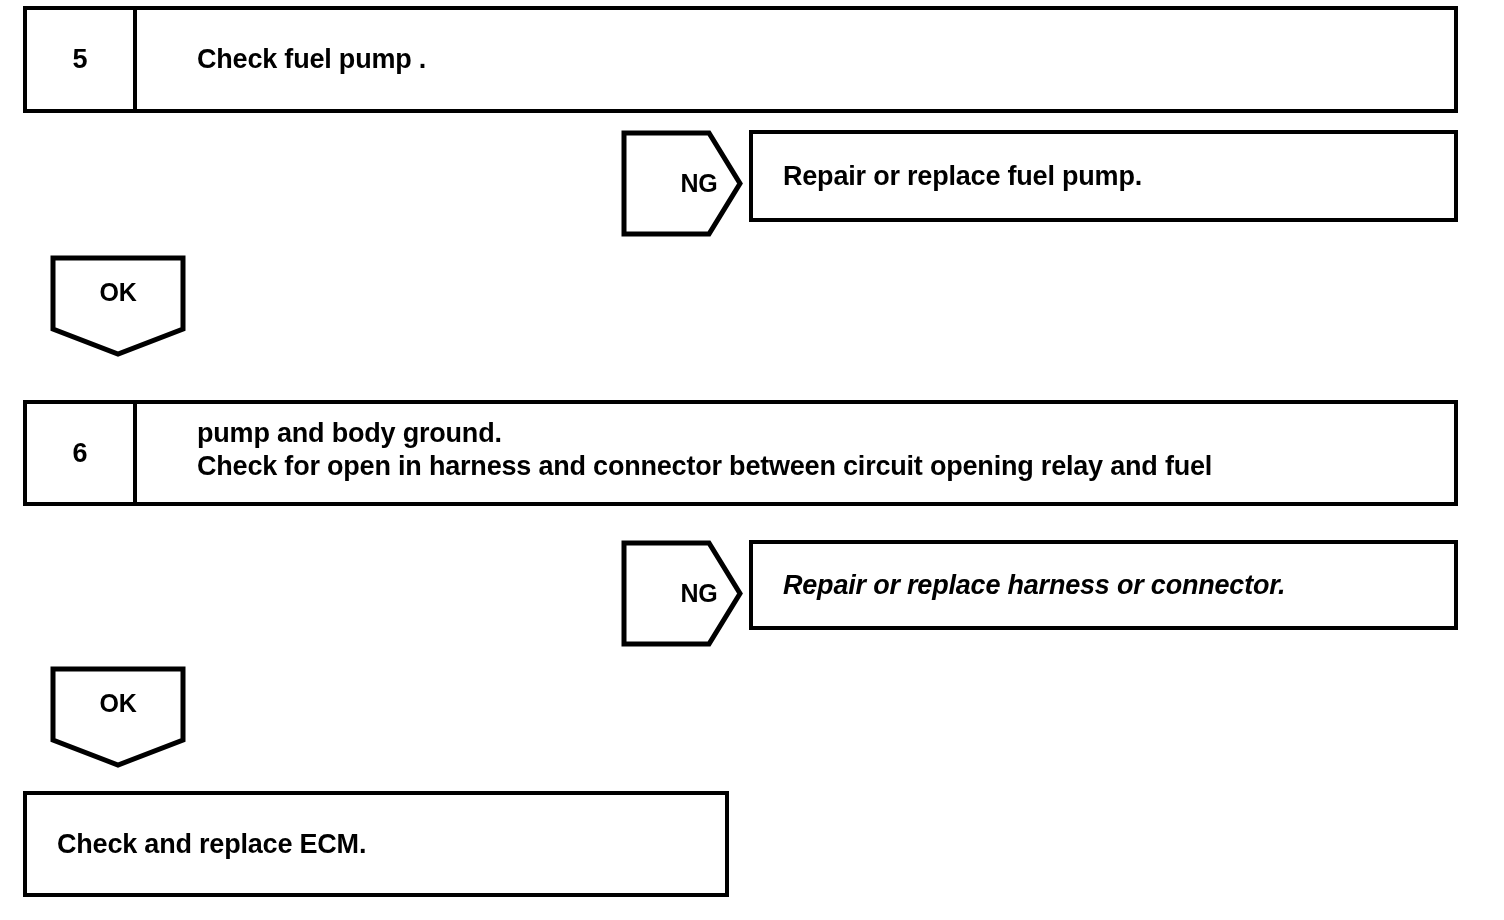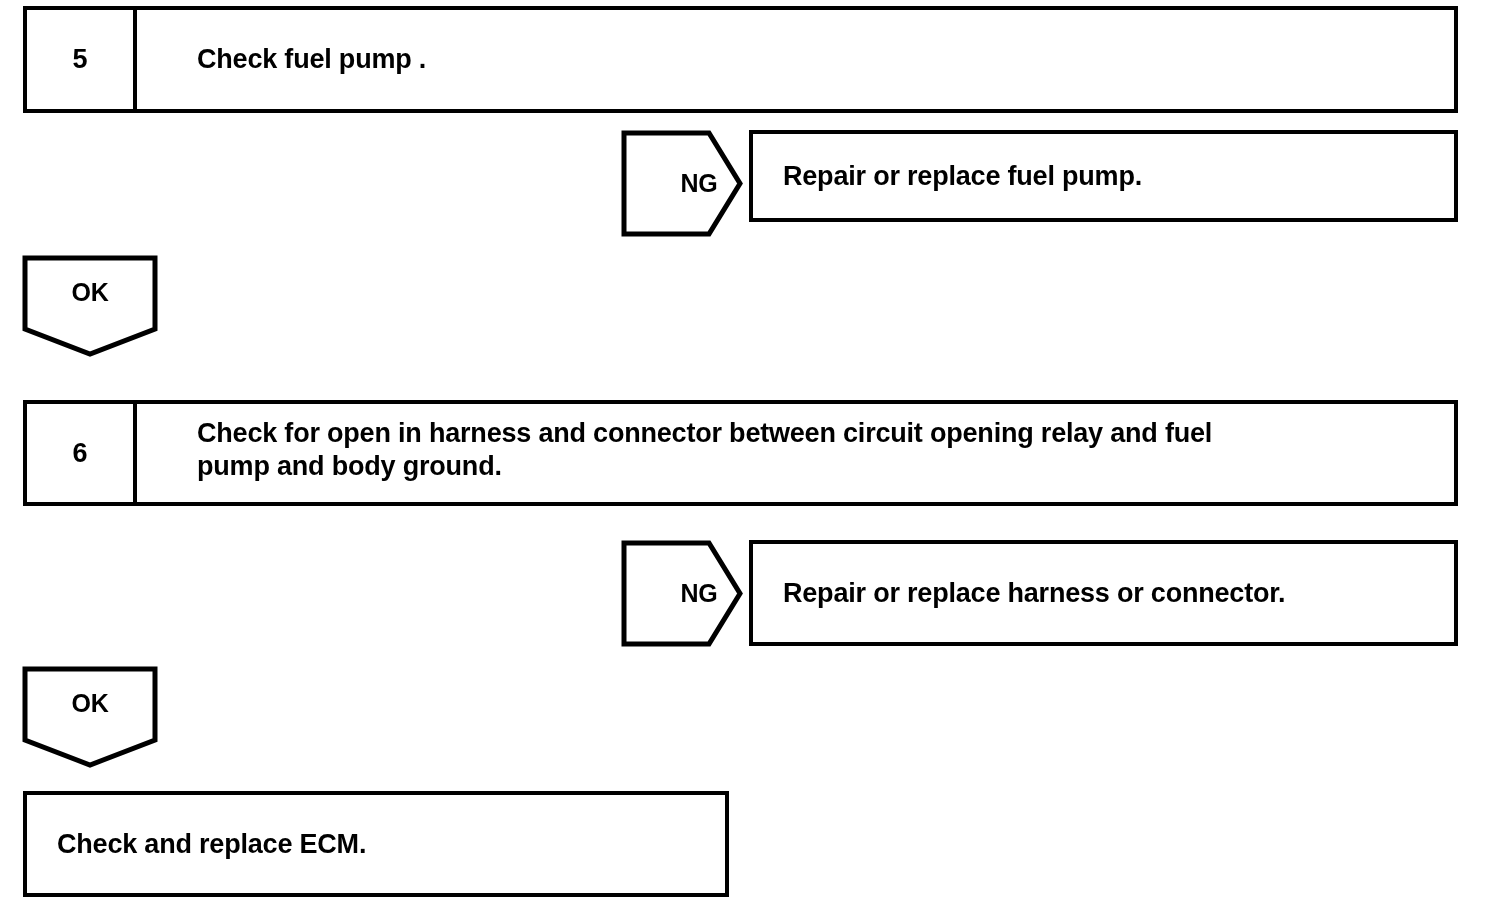--- a/index.html
+++ b/index.html
@@ -92,20 +92,21 @@
     color: #000000;
     letter-spacing: -0.3px;
     margin-left: 14px;
   }
 
   
   .ok-arrow {
     position: absolute;
     width: 160px;
     height: 102px;
+    margin-left: 28px;
   }
   .ok-arrow svg {
     position: absolute;
     left: 0;
     top: 0;
     display: block;
   }
   .ok-label {
     position: absolute;
     left: 0;
@@ -145,33 +146,33 @@
   <div class="ok-arrow" style="left:22px; top:255px;">
     <svg width="136" height="102" viewBox="0 0 136 102">
       <polygon points="3,3 133,3 133,74 68,99 3,74" fill="#ffffff" stroke="#000000" stroke-width="5" stroke-linejoin="miter"></polygon>
     </svg>
     <div class="ok-label">OK</div>
   </div>
 
   <div class="box numbered two-line" style="left:23px; top:400px; width:1435px; height:106px;">
     <div class="box-num">6</div>
     <div class="box-text" style="display:block; padding-top:13px;">
+      <div>pump and body ground.</div>
       <div>Check for open in harness and connector between circuit opening relay and fuel</div>
-      <div>pump and body ground.</div>
     </div>
   </div>
 
   <div class="ng-arrow" style="left:621px; top:540px;">
     <svg width="122" height="107" viewBox="0 0 122 107">
       <polygon points="3,3 88,3 119,53.5 88,104 3,104" fill="#ffffff" stroke="#000000" stroke-width="5" stroke-linejoin="miter"></polygon>
     </svg>
     <div class="ng-label">NG</div>
   </div>
 
-  <div class="box plain" style="left:749px; top:540px; width:709px; height:106px;">
+  <div class="box plain" style="left:749px; top:540px; width:709px; height:90px;font-style:italic;">
     <div class="box-text">Repair or replace harness or connector.</div>
   </div>
 
   <div class="ok-arrow" style="left:22px; top:666px;">
     <svg width="136" height="102" viewBox="0 0 136 102">
       <polygon points="3,3 133,3 133,74 68,99 3,74" fill="#ffffff" stroke="#000000" stroke-width="5" stroke-linejoin="miter"></polygon>
     </svg>
     <div class="ok-label">OK</div>
   </div>
 

